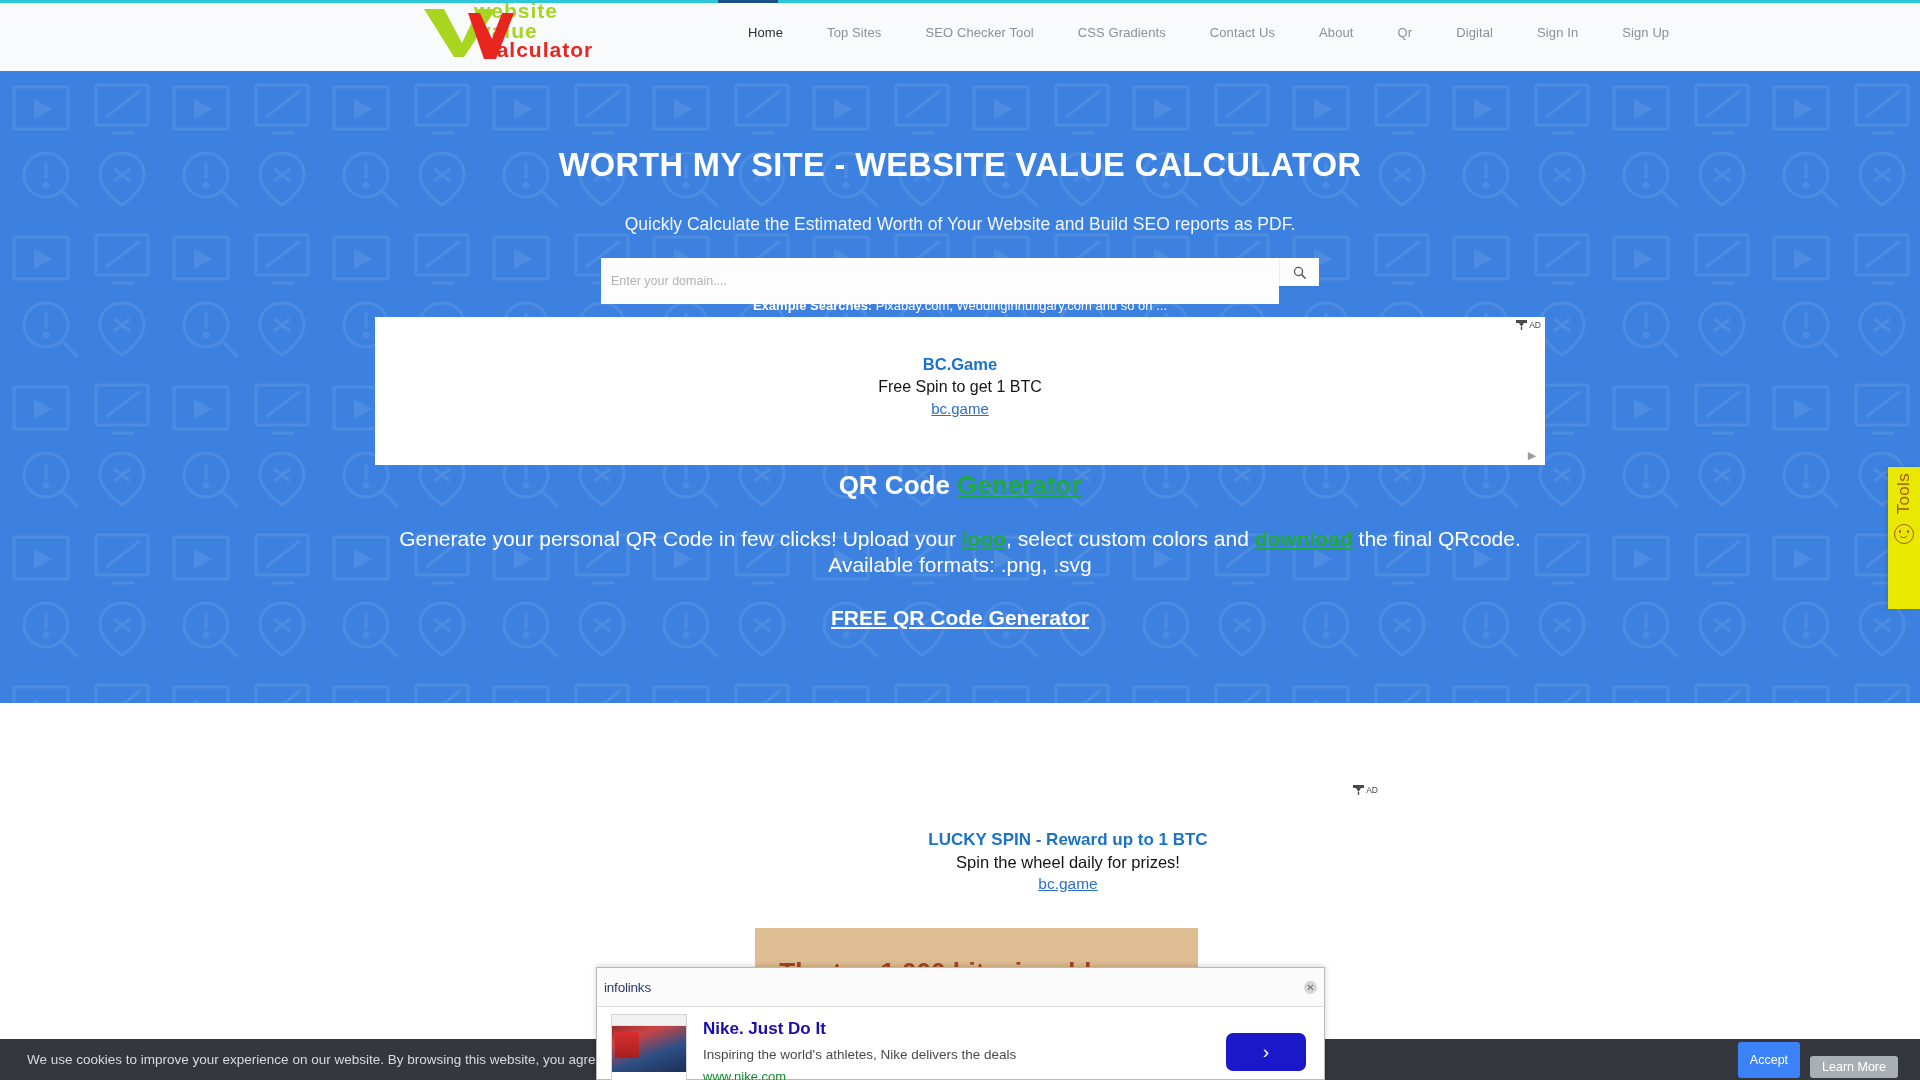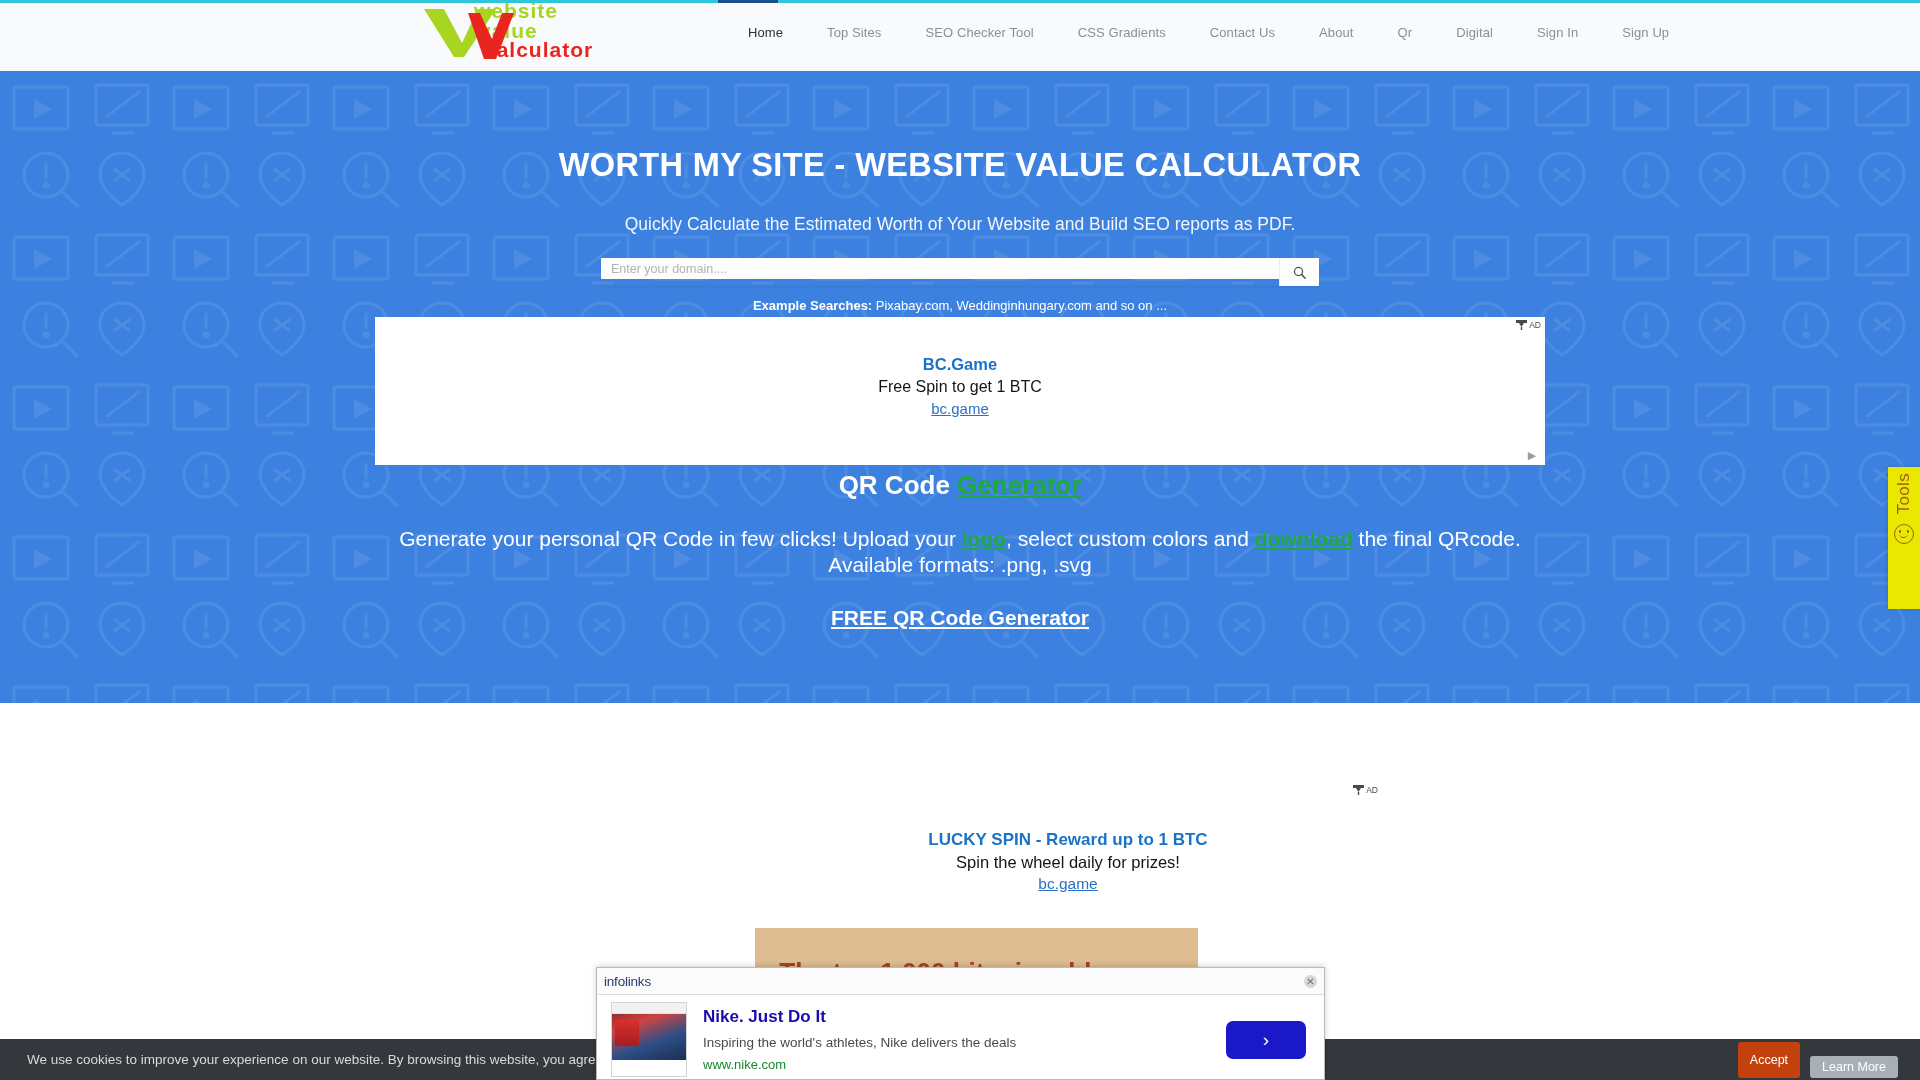--- a/index.html
+++ b/index.html
@@ -78,21 +78,21 @@
     font-weight: 400;
   }
 
   .search-wrap {
     margin: 23px auto 0;
     width: 718px; height: 28px;
     display: flex;
     box-shadow: 0 1px 2px rgba(0,0,0,.08);
   }
   .search-input {
-    flex: 1; height: 21px;
+    flex: 1; height: 46px;
     border: none; outline: none;
     background: #fdfdfd;
     padding: 0 10px;
     font-size: 12.5px;
     color: #555;
     font-family: "Liberation Sans", sans-serif;
   }
   .search-input::placeholder { color: #b3b3b3; }
   .search-btn {
     width: 40px; height: 28px;
@@ -207,21 +207,21 @@
   
   .infolinks {
     position: absolute; left: 596px; top: 967px;
     width: 729px; height: 113px;
     background: #ffffff;
     border: 1px solid #b9b9b9;
     box-shadow: 0 -1px 6px rgba(0,0,0,.18);
     z-index: 40;
   }
   .infolinks-bar {
-    height: 27px; border-bottom: 1px solid #d9d9d9;
+    height: 39px; border-bottom: 1px solid #d9d9d9;
     background: #fbfbfb;
     display: flex; align-items: center; justify-content: space-between;
     padding: 0 7px;
   }
   .infolinks-logo {
     font-size: 13.5px; color: #2b3a67; font-weight: 400;
     letter-spacing: -.2px;
   }
   .infolinks-close {
     width: 13px; height: 13px; border-radius: 50%;
@@ -264,21 +264,21 @@
     background: #34383d;
     display: flex; align-items: center; z-index: 30;
   }
   .cookie-text {
     color: #d7dadd; font-size: 13.5px; margin-left: 27px;
   }
   .cookie-actions {
     position: absolute; right: 22px; display: flex; gap: 10px;
   }
   .btn-accept {
-    background: #c2410c; color: #fff; border: none;
+    background: #3b82f6; color: #fff; border: none;
     font-size: 12.5px; padding: 4px 12px; border-radius: 3px; cursor: pointer;
     font-family: "Liberation Sans", sans-serif;
   }
   .btn-learn {
     background: #a9b0b5; color: #fff; border: none;
     font-size: 12.5px; padding: 4px 12px; border-radius: 3px; cursor: pointer;
     font-family: "Liberation Sans", sans-serif;
     margin-top: 14px;
   }
 

